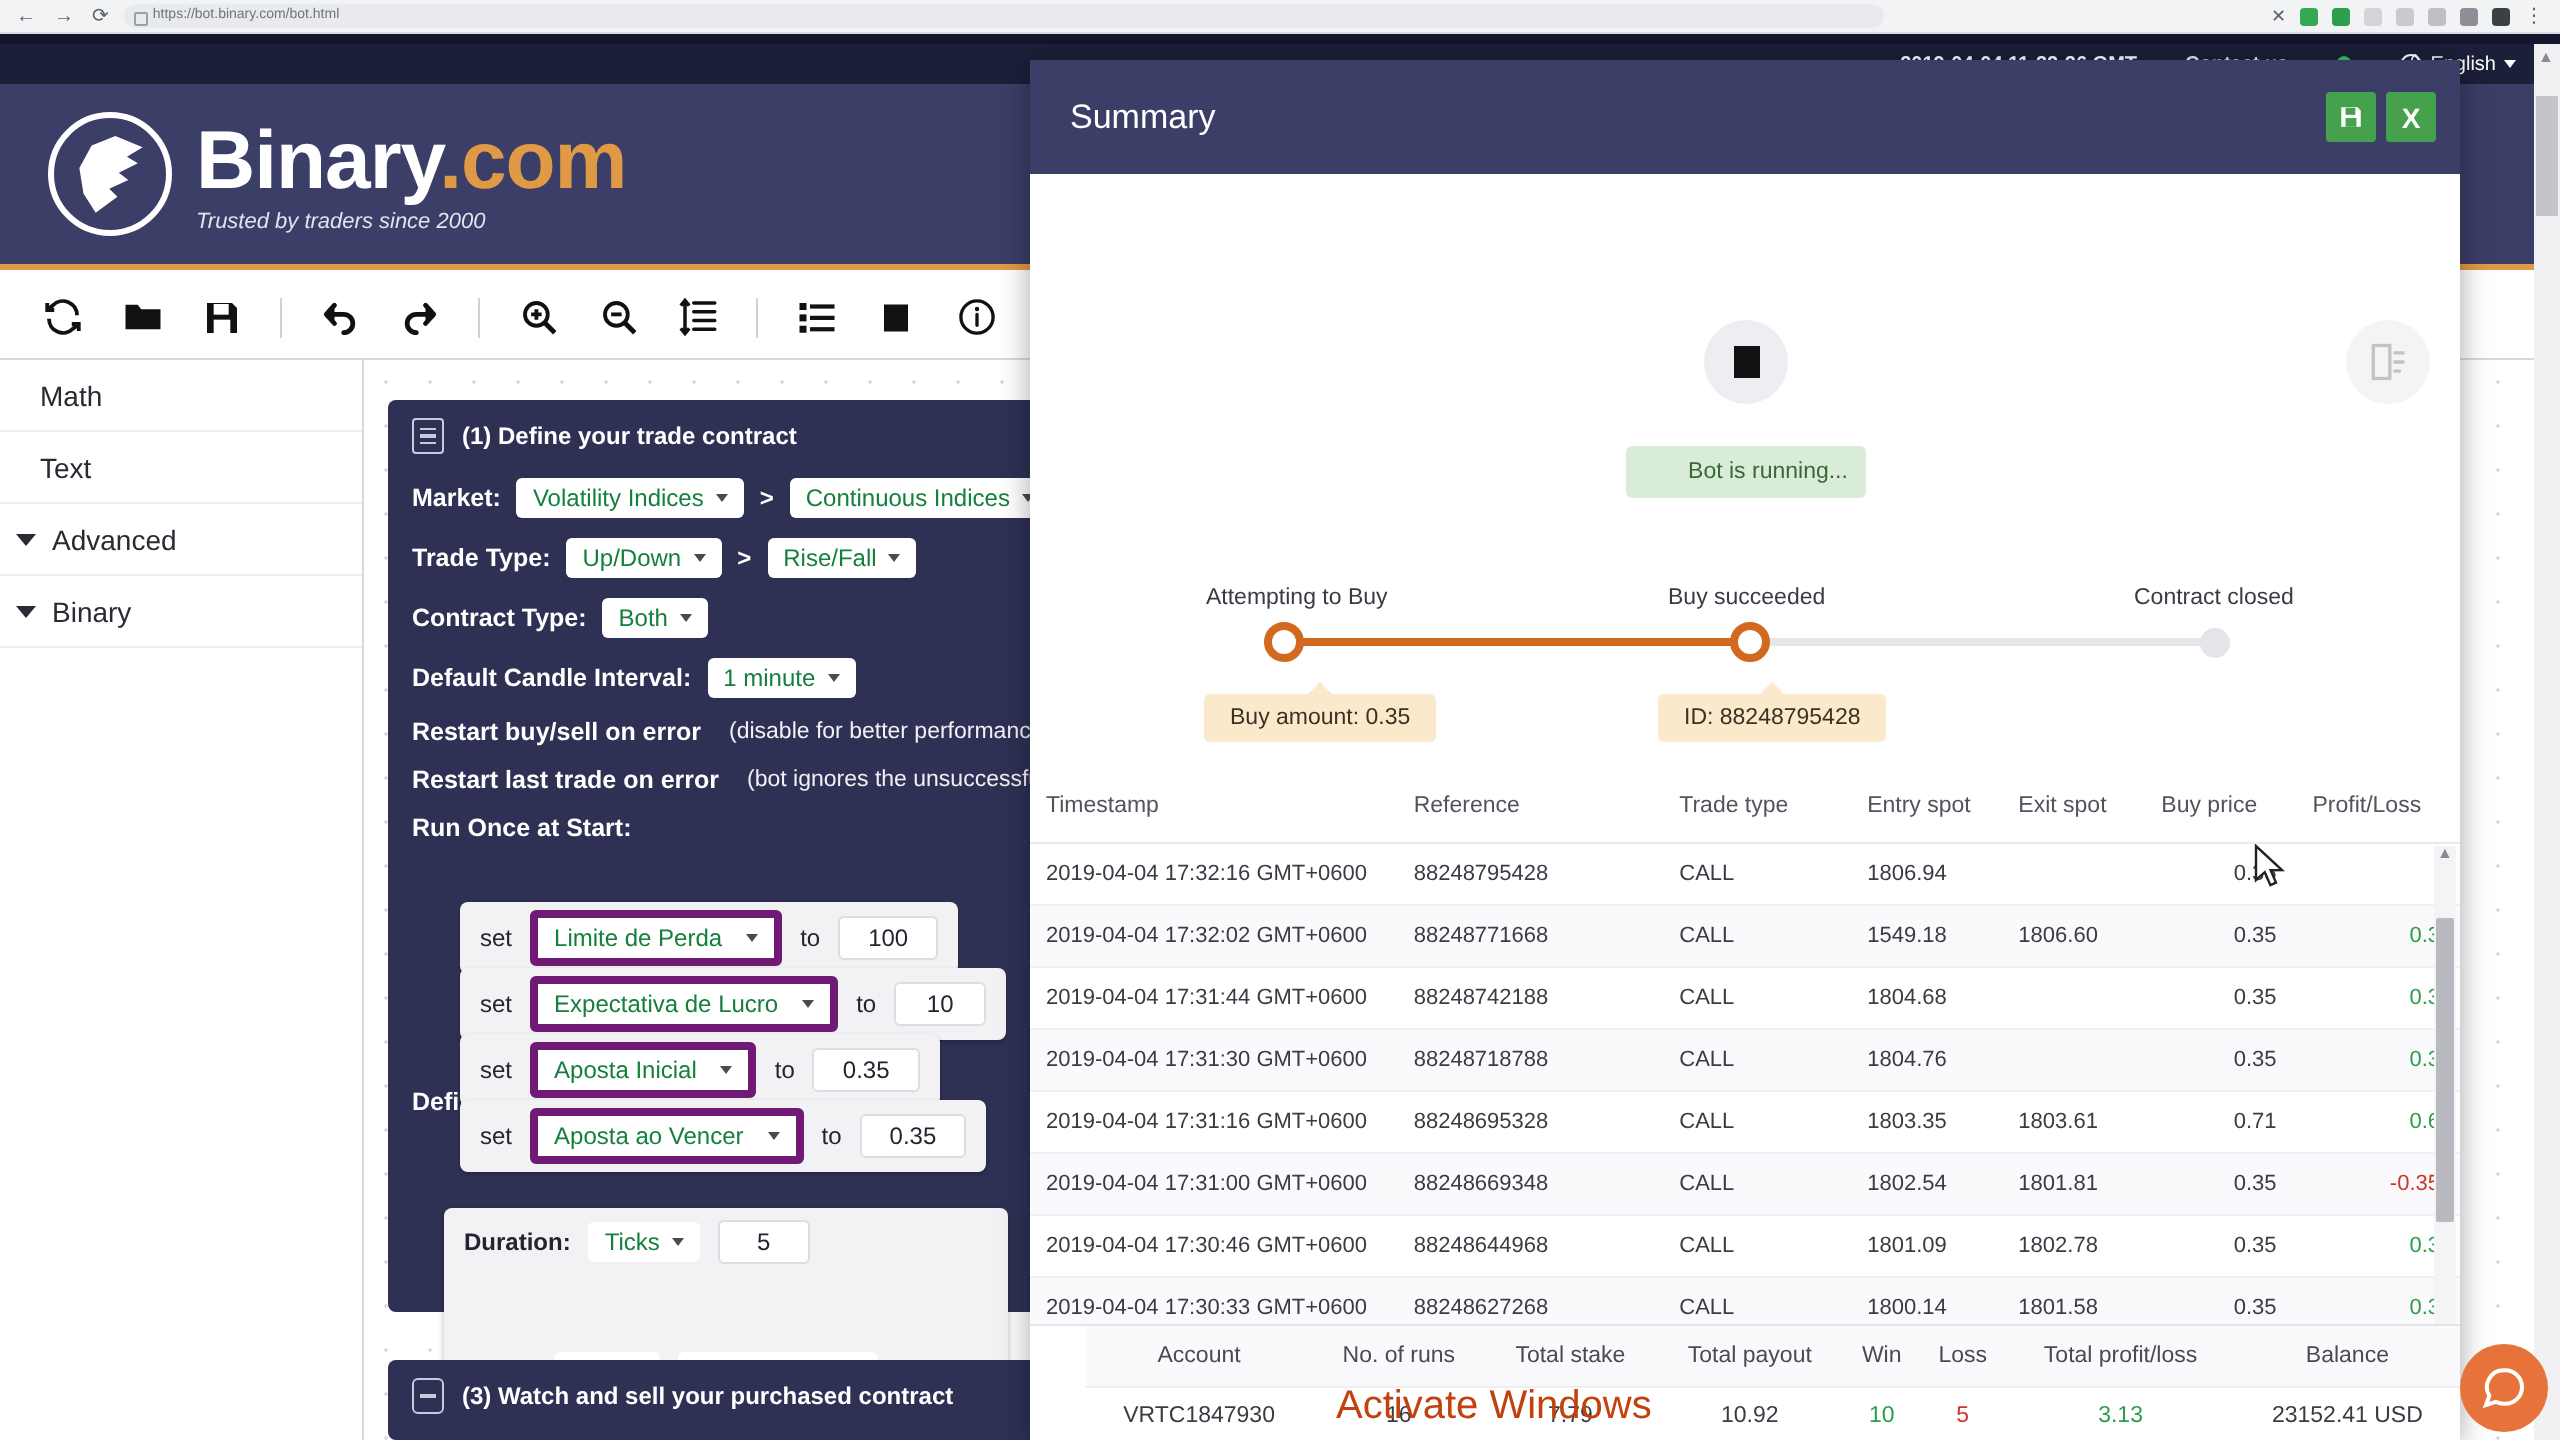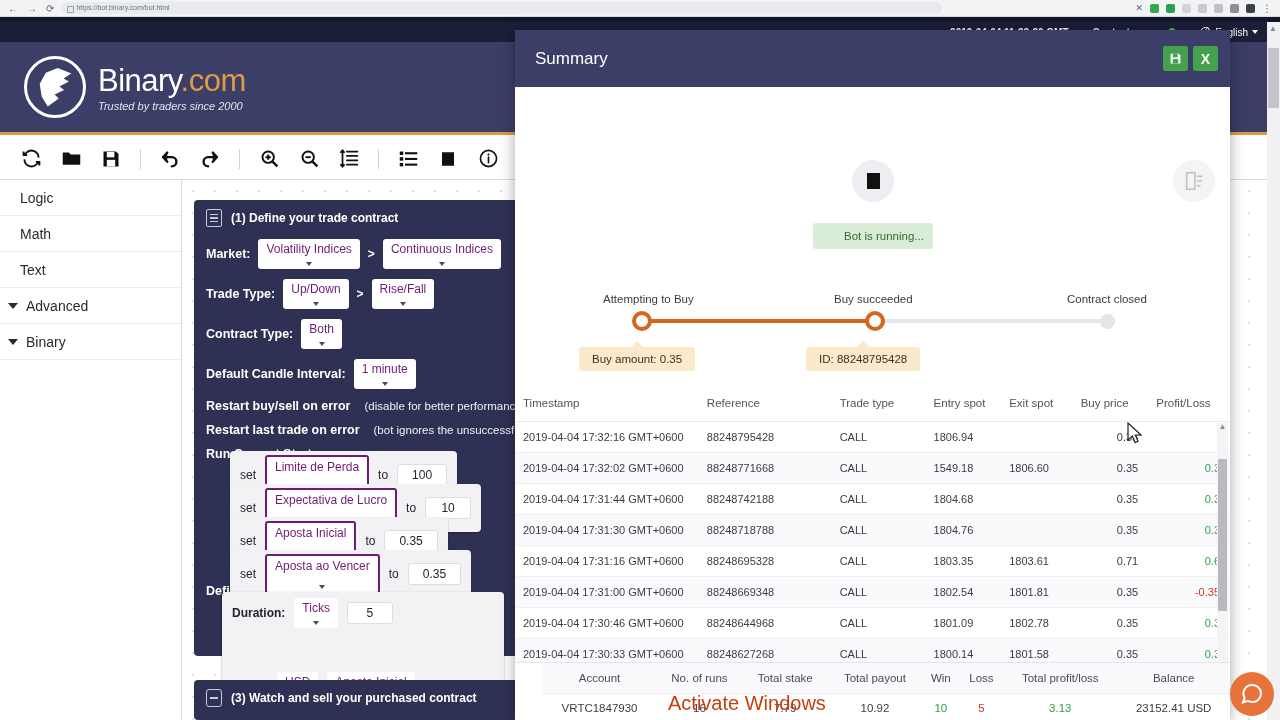--- a/index.html
+++ b/index.html
@@ -69,21 +69,21 @@
   .logo-circle {
     width: 62px; height: 62px; border-radius: 50%;
     border: 3px solid #ffffff; position: relative; overflow: hidden;
   }
   .logo-bird {
     position: absolute; left: 12px; top: 9px; width: 34px; height: 40px;
     background: #ffffff;
     clip-path: polygon(55% 0%, 95% 14%, 72% 26%, 88% 34%, 60% 46%, 74% 55%,
                        46% 66%, 58% 76%, 26% 96%, 8% 72%, 2% 40%, 20% 12%);
   }
-  .logo-text { color: #ffffff; font-size: 31px; font-weight: normal; letter-spacing: -0.5px; }
+  .logo-text { color: #ffffff; font-size: 41px; font-weight: bold; letter-spacing: -0.5px; }
   .logo-text .dotcom { color: #e09a45; }
   .logo-tag { color: #e3e3ee; font-size: 11px; font-style: italic; margin-top: 1px; }
 
   
   .toolbar {
     position: absolute; left: 0; top: 138px; width: 1280px; height: 42px;
     background: #ffffff; border-bottom: 1px solid #d8d8de;
     display: flex; align-items: center; gap: 18px; padding-left: 20px;
   }
   .tb-icon { width: 22px; height: 22px; color: #111; display: flex; align-items: center; justify-content: center; cursor: pointer; }
@@ -125,37 +125,37 @@
     padding: 9px 12px 7px 12px; font-weight: bold; font-size: 12px;
   }
   .blk-glyph {
     width: 16px; height: 18px; border: 1.5px solid #c9c9dd; border-radius: 2px;
     display: flex; flex-direction: column; justify-content: center; gap: 2px; padding: 0 3px;
   }
   .blk-glyph i { display: block; height: 1.5px; background: #c9c9dd; }
   .row { display: flex; align-items: center; gap: 8px; padding: 5px 12px; }
   .row-label { font-weight: bold; font-size: 12.5px; white-space: nowrap; }
   .field {
-    background: #ffffff; color: #701a75; border-radius: 3px;
+    background: #ffffff; color: #15803d; border-radius: 3px;
     padding: 3px 8px; font-size: 12px; display: flex; align-items: center; gap: 6px;
-    white-space: nowrap; cursor: pointer; flex-direction: column;
+    white-space: nowrap; cursor: pointer;
   }
   .field .dd {
     width: 0; height: 0; border-left: 3px solid transparent;
     border-right: 3px solid transparent; border-top: 4px solid #4a4a55;
   }
   .gt { font-weight: bold; font-size: 12px; }
   .note { font-size: 11.5px; font-weight: normal; color: #f0f0f5; }
 
   .setblock {
     background: #f2f2f5; color: #22242f; border-radius: 4px;
     display: flex; align-items: center; gap: 9px; padding: 4px 10px;
     font-size: 12px; box-shadow: 0 1px 2px rgba(0,0,0,.25); position: absolute;
   }
-  .setblock .field { background: #ffffff; border: 2px solid #701a75; gap: 12px; }
+  .setblock .field { background: #ffffff; border: 4px solid #701a75; gap: 12px; }
   .numfield {
     background: #ffffff; border: 1px solid #dcdce2; border-radius: 3px;
     padding: 3px 14px; font-size: 12px; min-width: 46px; text-align: center;
   }
   .subpanel {
     position: absolute; background: #f2f2f5; border-radius: 4px;
     box-shadow: 0 1px 3px rgba(0,0,0,.28); padding: 6px 10px;
     display: flex; flex-direction: column; gap: 7px;
   }
   .subrow { display: flex; align-items: center; gap: 9px; color: #22242f; font-size: 12px; }
@@ -206,21 +206,21 @@
     position: absolute; left: 126px; top: 56px; width: 468px; height: 4px; background: #e6e6ea;
   }
   .track-fill { position: absolute; left: 126px; top: 56px; width: 233px; height: 4px; background: #d2691e; }
   .node {
     position: absolute; top: 48px; width: 20px; height: 20px; border-radius: 50%;
     background: #ffffff; border: 4px solid #d2691e;
   }
   .node.off { border: none; background: #e4e4e9; width: 15px; height: 15px; top: 51px; }
   .bubble {
     position: absolute; background: #fbe9cb; color: #3d3124; font-size: 11.5px;
-    padding: 6px 13px; border-radius: 3px; white-space: nowrap;
+    padding: 6px 13px; border-radius: 3px; white-space: nowrap; margin-left: 23px;
   }
   .bubble::before {
     content: ""; position: absolute; left: 50%; top: -6px; margin-left: -6px;
     border-left: 6px solid transparent; border-right: 6px solid transparent;
     border-bottom: 6px solid #fbe9cb;
   }
 
   
   .tbl-wrap { position: absolute; left: 0; top: 300px; width: 715px; height: 350px; }
   table.trades { width: 100%; border-collapse: collapse; font-size: 11px; color: #3b3b44; }
@@ -393,23 +393,20 @@
         <circle cx="12" cy="12" r="9.2"></circle>
           <path d="M12 10.5v6.2" stroke-linecap="round"></path>
         <circle cx="12" cy="7.4" r="1.25" fill="#111" stroke="none"></circle>
       </svg>
     </span>
     <span class="tb-sep"></span>
   </div>
 
   <div class="blk-side">
     <div class="blk-cat">
-      <span>Logic</span>
-    </div>
-    <div class="blk-cat">
       <span>Math</span>
     </div>
     <div class="blk-cat">
       <span>Text</span>
     </div>
     <div class="blk-cat">
       <span class="tri"></span>
       <span>Advanced</span>
     </div>
     <div class="blk-cat">
@@ -525,21 +522,21 @@
     <div class="setblock" style="left:48px; top:370px;">
       <span>set</span>
       <span class="field">
         <span>Aposta ao Vencer</span>
         <span class="dd"></span>
       </span>
       <span>to</span>
       <span class="numfield">0.35</span>
     </div>
 
-    <div class="subpanel" style="left:40px; top:412px; width:282px;gap:44px;">
+    <div class="subpanel" style="left:40px; top:424px; width:282px;gap:44px;">
       <div class="subrow">
         <b>Duration:</b>
         <span class="field">
           <span>Ticks</span>
           <span class="dd"></span>
         </span>
         <span class="numfield">5</span>
       </div>
       <div class="subrow">
         <b>Stake:</b>

